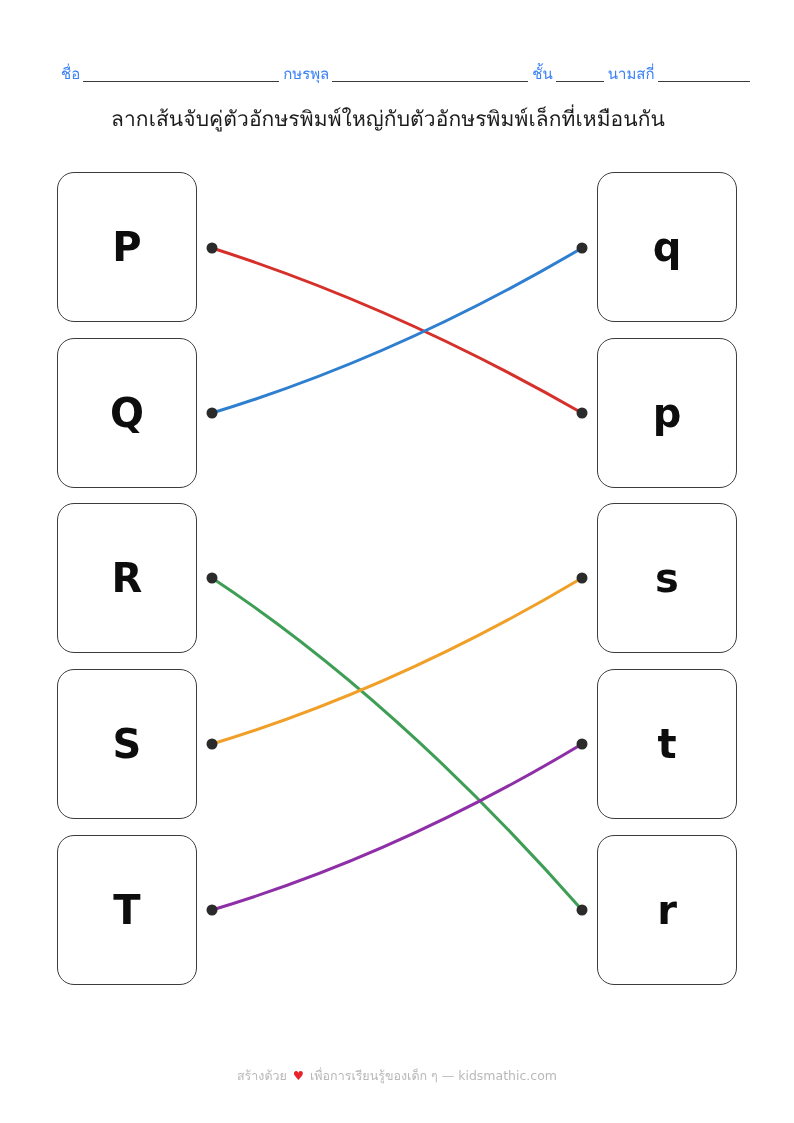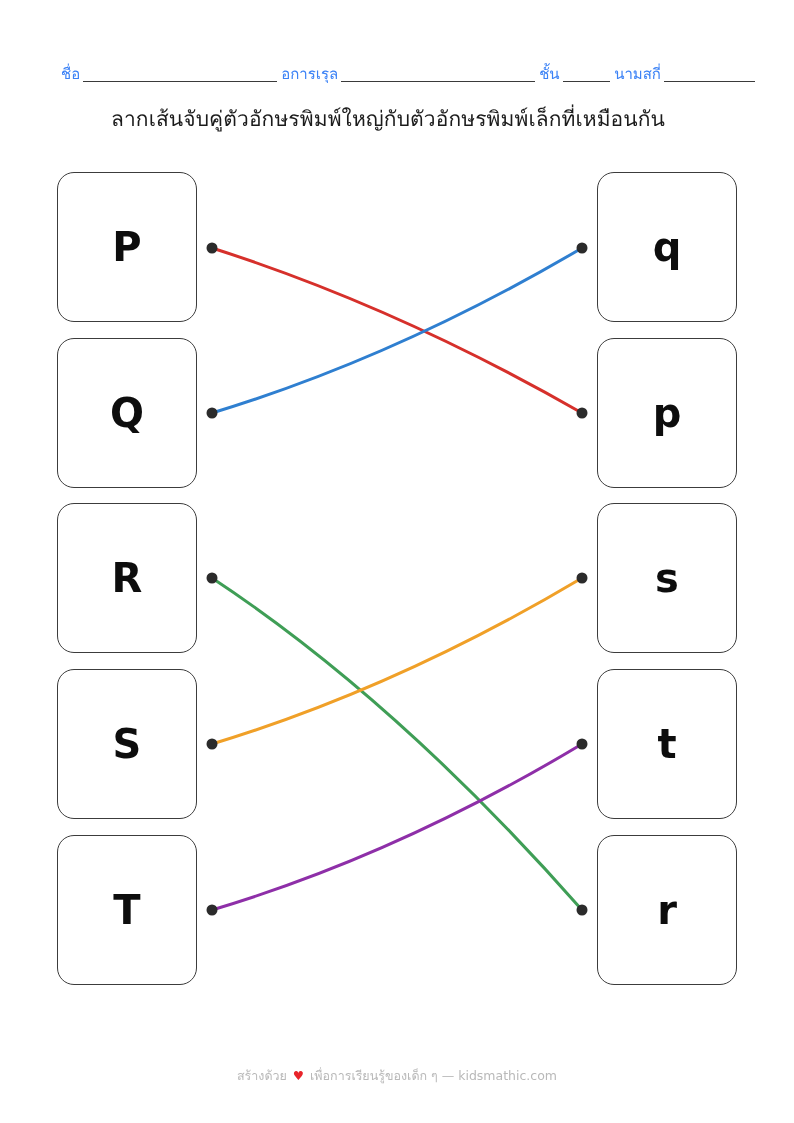--- a/index.html
+++ b/index.html
@@ -121,21 +121,21 @@
     font-size: 12.5px;
     padding: 0 2px;
   }
 </style>
 </head>
 <body>
 
 <div class="name-line">
   <span class="fld-label">ชื่อ</span>
   <span class="rule rule-name"></span>
-  <span class="fld-label">อการเรุล</span>
+  <span class="fld-label">กษรพุล</span>
   <span class="rule rule-sur"></span>
   <span class="fld-label">ชั้น</span>
   <span class="rule rule-class"></span>
   <span class="fld-label">นามสกี่</span>
   <span class="rule rule-no"></span>
 </div>
 
 <div class="title">ลากเส้นจับคู่ตัวอักษรพิมพ์ใหญ่กับตัวอักษรพิมพ์เล็กที่เหมือนกัน</div>
 
 <div class="board">

